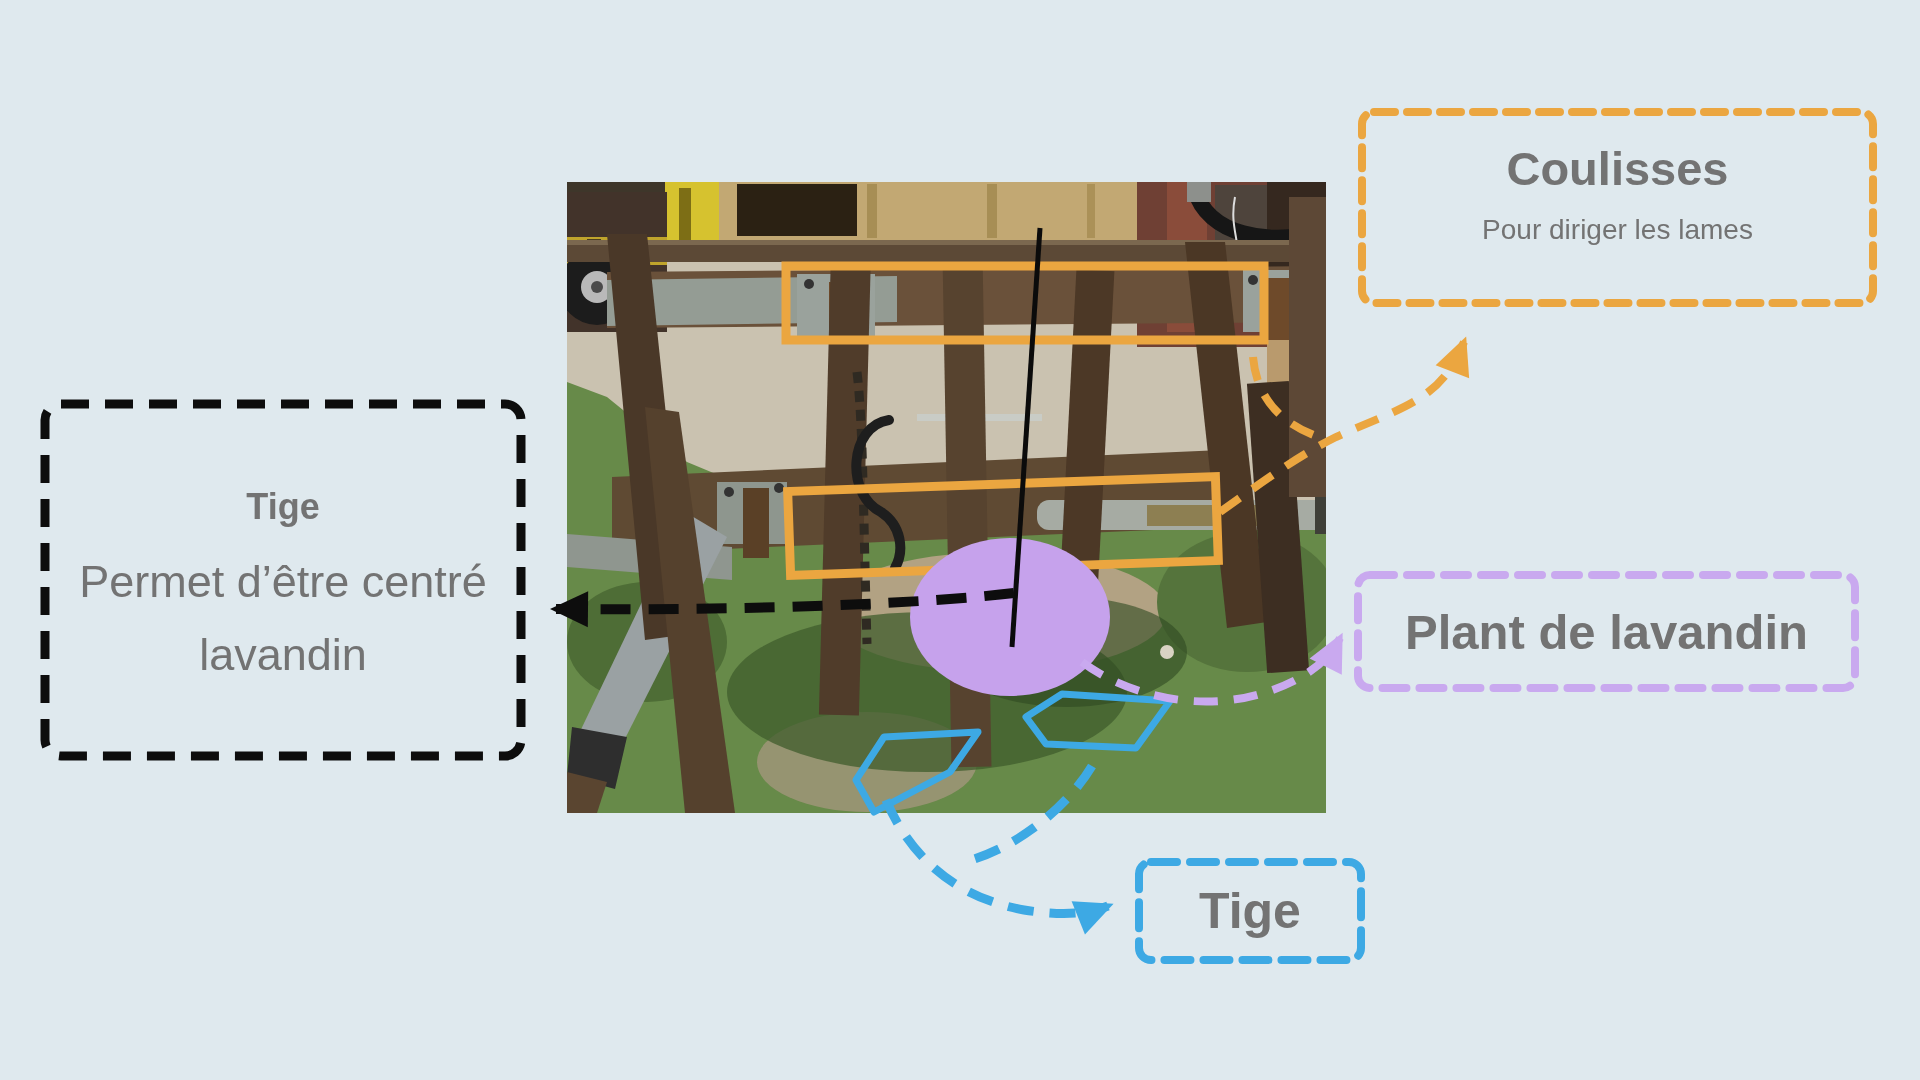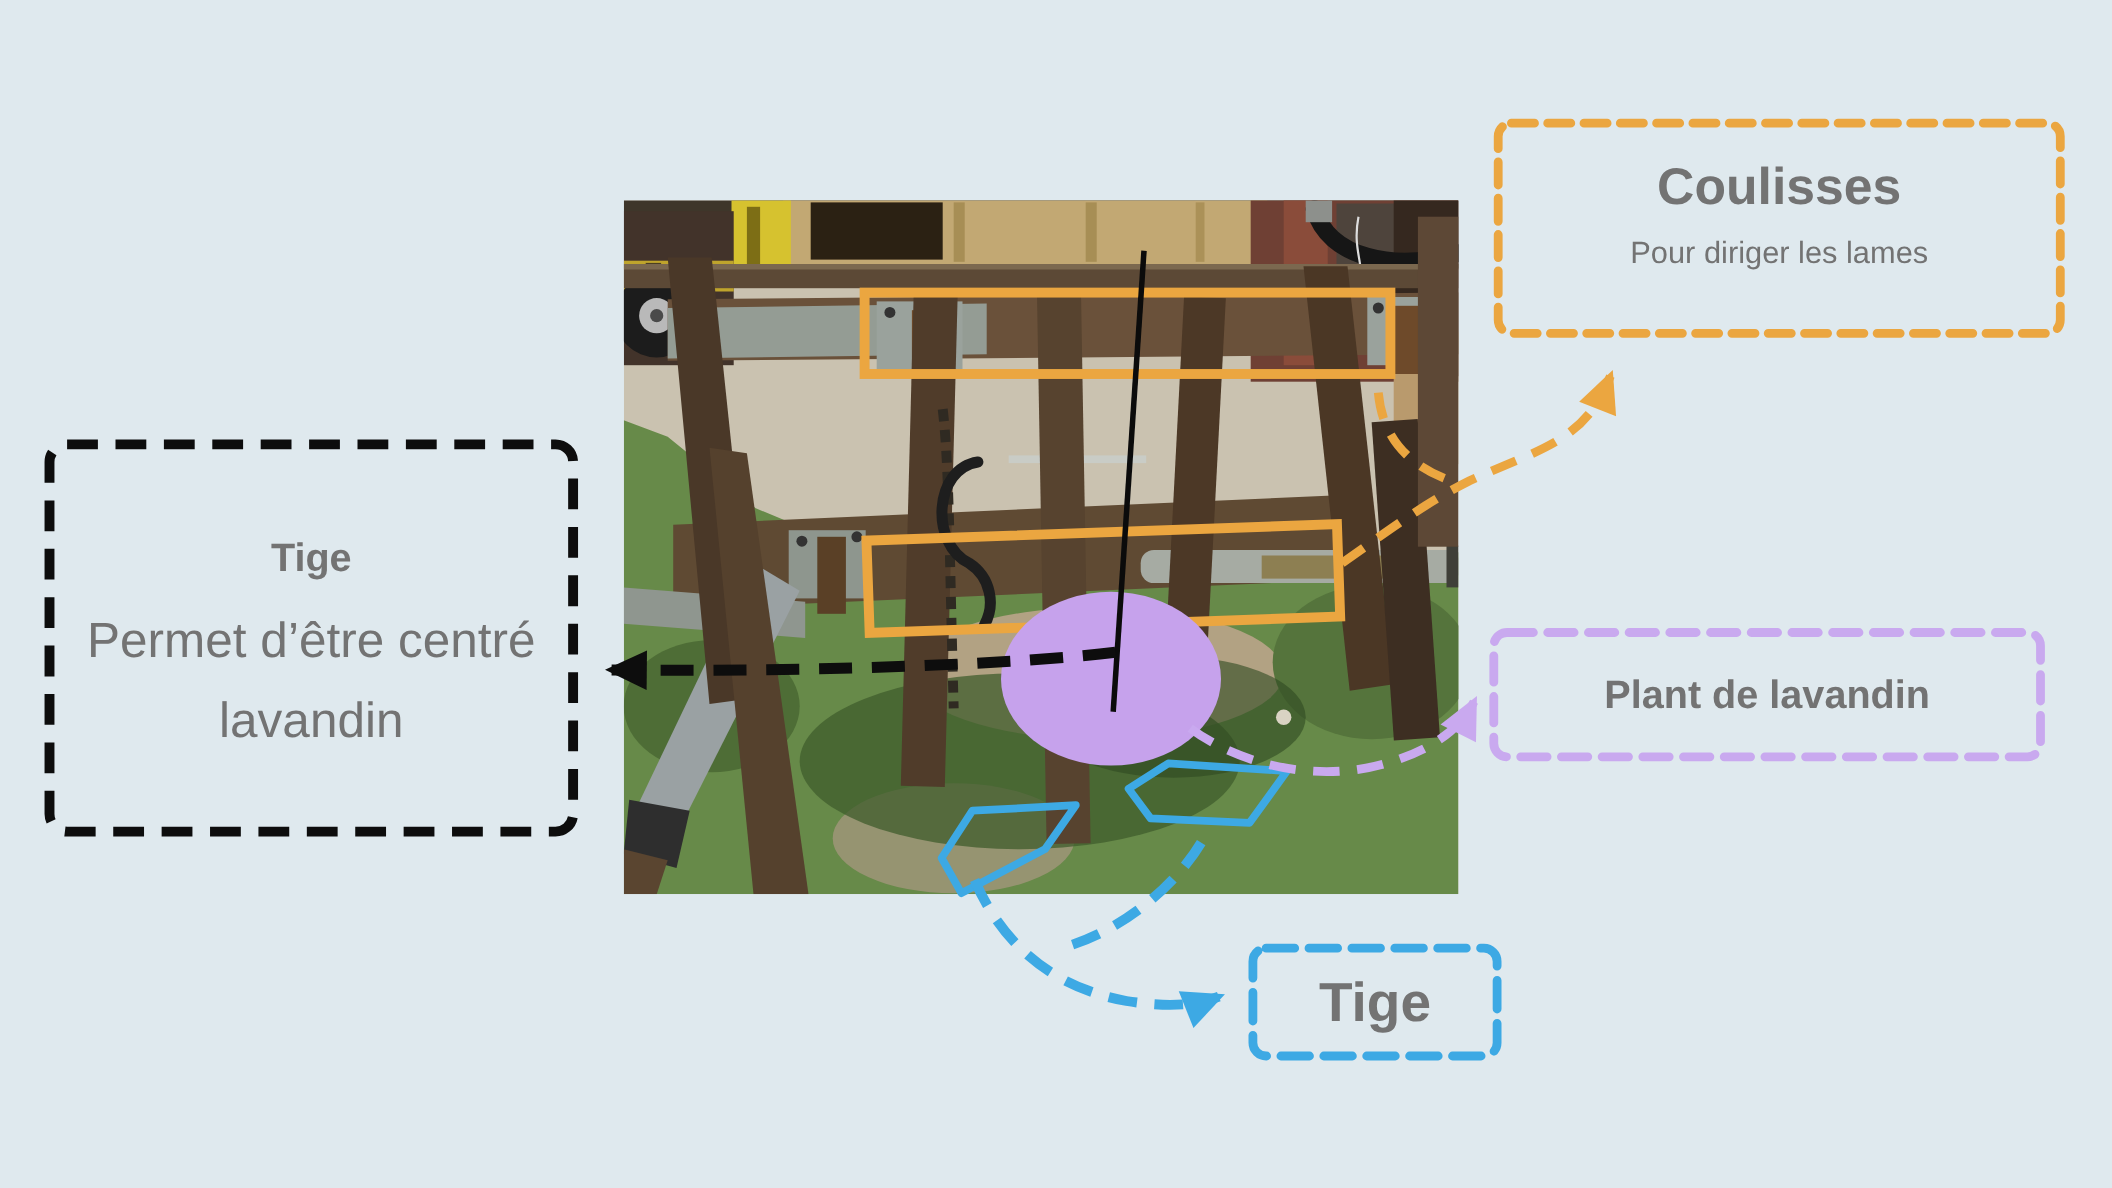--- a/index.html
+++ b/index.html
@@ -10,21 +10,21 @@
   .callout-text{position:absolute;display:flex;flex-direction:column;align-items:center;
                 text-align:center;color:#737373;z-index:6;}
   .callout-title{font-weight:bold;}
   .tige-text{left:43px;top:402px;width:480px;height:356px;justify-content:center;}
   .tige-text .callout-title{font-size:36px;line-height:76px;}
   .tige-text .callout-line{font-size:45px;line-height:73px;}
   .coulisses-text{left:1360px;top:112px;width:515px;height:191px;padding-top:26px;box-sizing:border-box;}
   .coulisses-text .callout-title{font-size:47px;line-height:62px;}
   .coulisses-text .callout-sub{font-size:28px;line-height:60px;}
   .plant-text{left:1356px;top:573px;width:501px;height:117px;justify-content:center;}
-  .plant-text .callout-title{font-size:36px;}
+  .plant-text .callout-title{font-size:49px;}
   .lames-text{left:1137px;top:860px;width:226px;height:102px;justify-content:center;}
   .lames-text .callout-title{font-size:50px;}
 </style>
 </head>
 <body>
 
 <div class="stage">
 
   <div class="photo">
     <svg width="759" height="631" viewBox="0 0 759 631" xmlns="http://www.w3.org/2000/svg">

